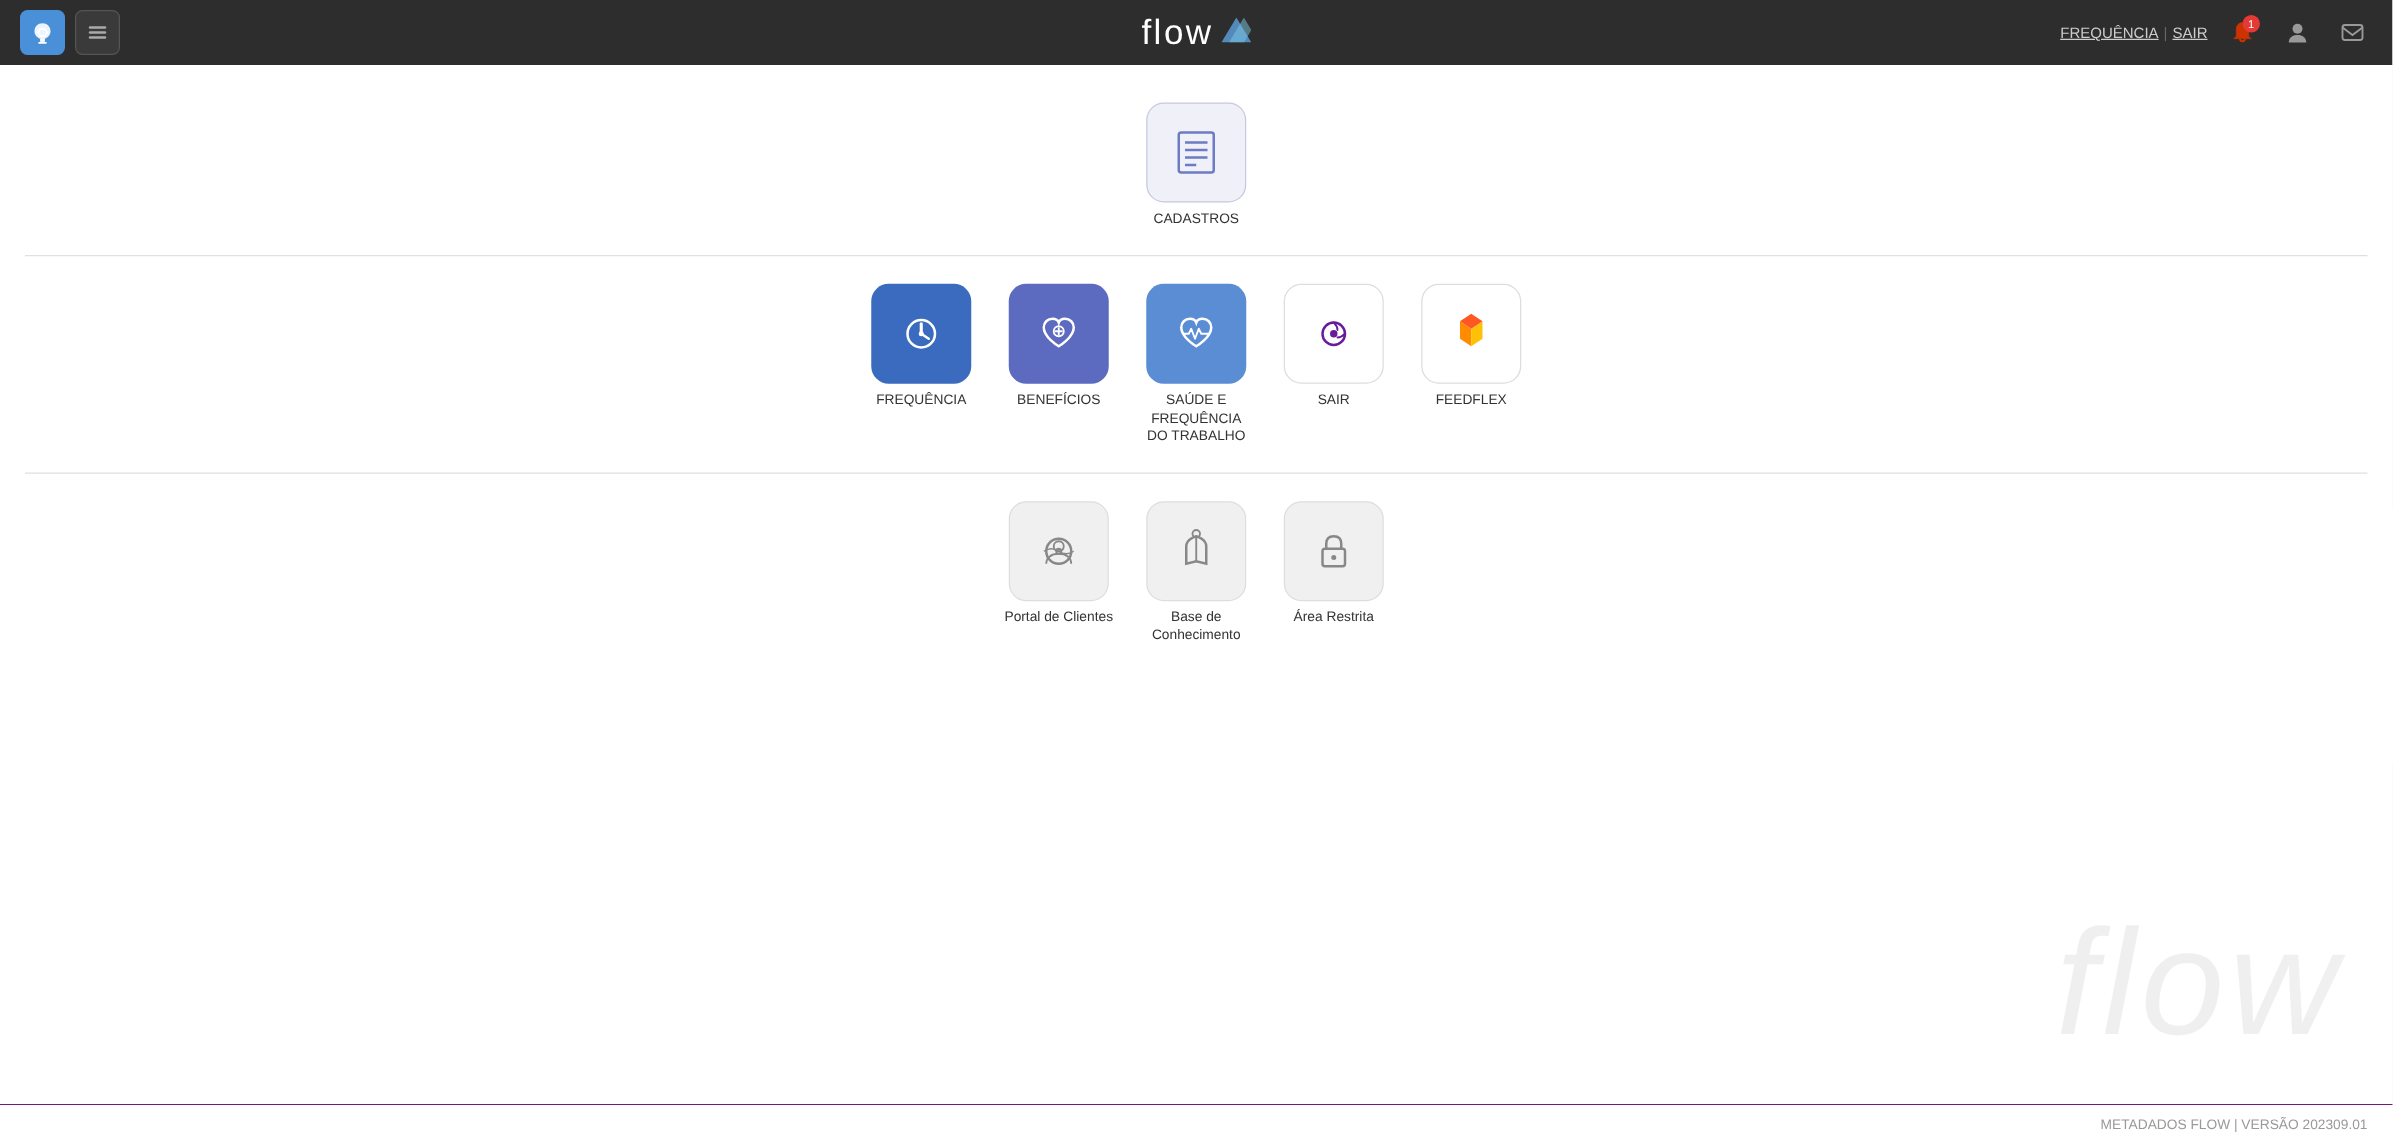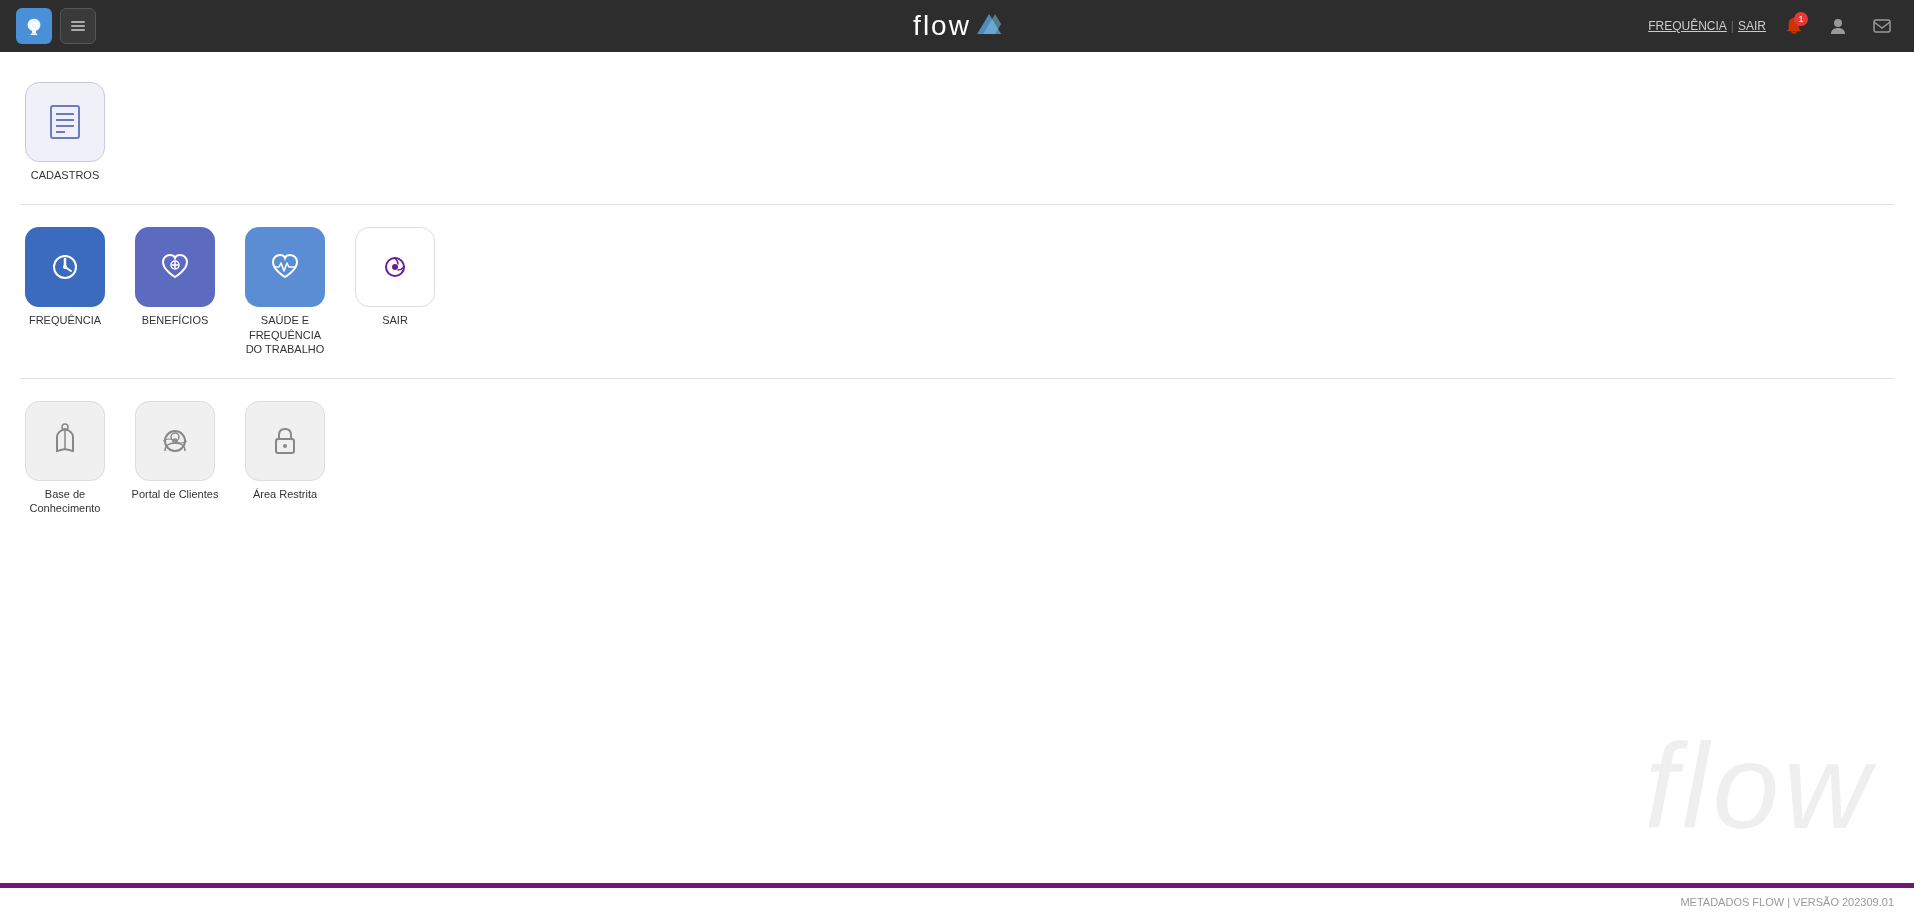--- a/index.html
+++ b/index.html
@@ -101,20 +101,21 @@
       border-top: 1px solid #e0e0e0;
       margin: 12px 0;
     }
 
     
     .app-grid {
       display: flex;
       flex-wrap: wrap;
       gap: 20px;
       padding: 10px 0;
+      justify-content: center;
     }
 
     
     .app-item {
       display: flex;
       flex-direction: column;
       align-items: center;
       gap: 6px;
       cursor: pointer;
       width: 90px;
@@ -159,21 +160,21 @@
       font-style: italic;
     }
 
     
     .footer {
       position: fixed;
       bottom: 0;
       left: 0;
       right: 0;
       background: white;
-      border-top: 5px solid #701a75;
+      border-top: 1px solid #701a75;
       height: 32px;
       display: flex;
       align-items: center;
       justify-content: flex-end;
       padding: 0 20px;
       font-size: 11px;
       color: #999;
     }
 
     
@@ -308,57 +309,67 @@
           <svg width="44" height="44" viewBox="0 0 44 44" fill="none">
             <circle cx="22" cy="22" r="9" fill="none" stroke="#6a1b9a" stroke-width="2"></circle>
             <circle cx="22" cy="22" r="3" fill="#6a1b9a"></circle>
             <path d="M22 13 C22 13 25 16 25 19" stroke="#6a1b9a" stroke-width="1.5" stroke-linecap="round"></path>
             <path d="M31 22 C31 22 28 25 25 25" stroke="#6a1b9a" stroke-width="1.5" stroke-linecap="round"></path>
           </svg>
         </div>
         <span class="app-label">SAIR</span>
       </div>
 
+      <div class="app-item">
+        <div class="app-icon icon-orange">
+          <svg width="44" height="44" viewBox="0 0 44 44" fill="none">
+            <path d="M13 12 L13 26 L22 32 L22 18 Z" fill="#ff8c00"></path>
+            <path d="M22 18 L22 32 L31 26 L31 12 Z" fill="#ffc107"></path>
+            <path d="M13 12 L22 6 L31 12 L22 18 Z" fill="#ff5722"></path>
+          </svg>
+        </div>
+        <span class="app-label">FEEDFLEX</span>
+      </div>
 
 
     </div>
   </div>
 
   <hr class="section-divider">
 
   <div class="section">
     <div class="app-grid">
-
-      <div class="app-item">
-        <div class="app-icon icon-gray">
-          <svg width="44" height="44" viewBox="0 0 44 44" fill="none">
-            <path d="M22 10 C22 10 14 12 14 18 L14 32 L22 30 L30 32 L30 18 C30 12 22 10 22 10Z" fill="none" stroke="#888" stroke-width="2"></path>
-            <path d="M22 10 L22 30" stroke="#888" stroke-width="1.5"></path>
-            <circle cx="22" cy="8" r="3" fill="none" stroke="#888" stroke-width="1.5"></circle>
-          </svg>
-        </div>
-        <span class="app-label">Base de Conhecimento</span>
-      </div>
 
       <div class="app-item">
         <div class="app-icon icon-gray">
           <svg width="44" height="44" viewBox="0 0 44 44" fill="none">
             <circle cx="22" cy="22" r="10" fill="none" stroke="#888" stroke-width="2"></circle>
             <circle cx="22" cy="18" r="4" fill="none" stroke="#888" stroke-width="1.5"></circle>
             <path d="M12 32 C12 27 16 24 22 24 C28 24 32 27 32 32" fill="none" stroke="#888" stroke-width="1.5"></path>
             <circle cx="22" cy="22" r="2" fill="none" stroke="#888" stroke-width="1.5"></circle>
             <path d="M10 22 Q16 18 22 22 Q28 26 34 22" fill="none" stroke="#888" stroke-width="1"></path>
           </svg>
         </div>
         <span class="app-label">Portal de Clientes</span>
       </div>
 
       <div class="app-item">
         <div class="app-icon icon-gray">
           <svg width="44" height="44" viewBox="0 0 44 44" fill="none">
+            <path d="M22 10 C22 10 14 12 14 18 L14 32 L22 30 L30 32 L30 18 C30 12 22 10 22 10Z" fill="none" stroke="#888" stroke-width="2"></path>
+            <path d="M22 10 L22 30" stroke="#888" stroke-width="1.5"></path>
+            <circle cx="22" cy="8" r="3" fill="none" stroke="#888" stroke-width="1.5"></circle>
+          </svg>
+        </div>
+        <span class="app-label">Base de Conhecimento</span>
+      </div>
+
+      <div class="app-item">
+        <div class="app-icon icon-gray">
+          <svg width="44" height="44" viewBox="0 0 44 44" fill="none">
             <rect x="13" y="20" width="18" height="14" rx="2" fill="none" stroke="#888" stroke-width="2"></rect>
             <path d="M16 20 L16 16 C16 12 18 10 22 10 C26 10 28 12 28 16 L28 20" fill="none" stroke="#888" stroke-width="2"></path>
             <circle cx="22" cy="27" r="2" fill="#888"></circle>
           </svg>
         </div>
         <span class="app-label">Área Restrita</span>
       </div>
 
     </div>
   </div>

